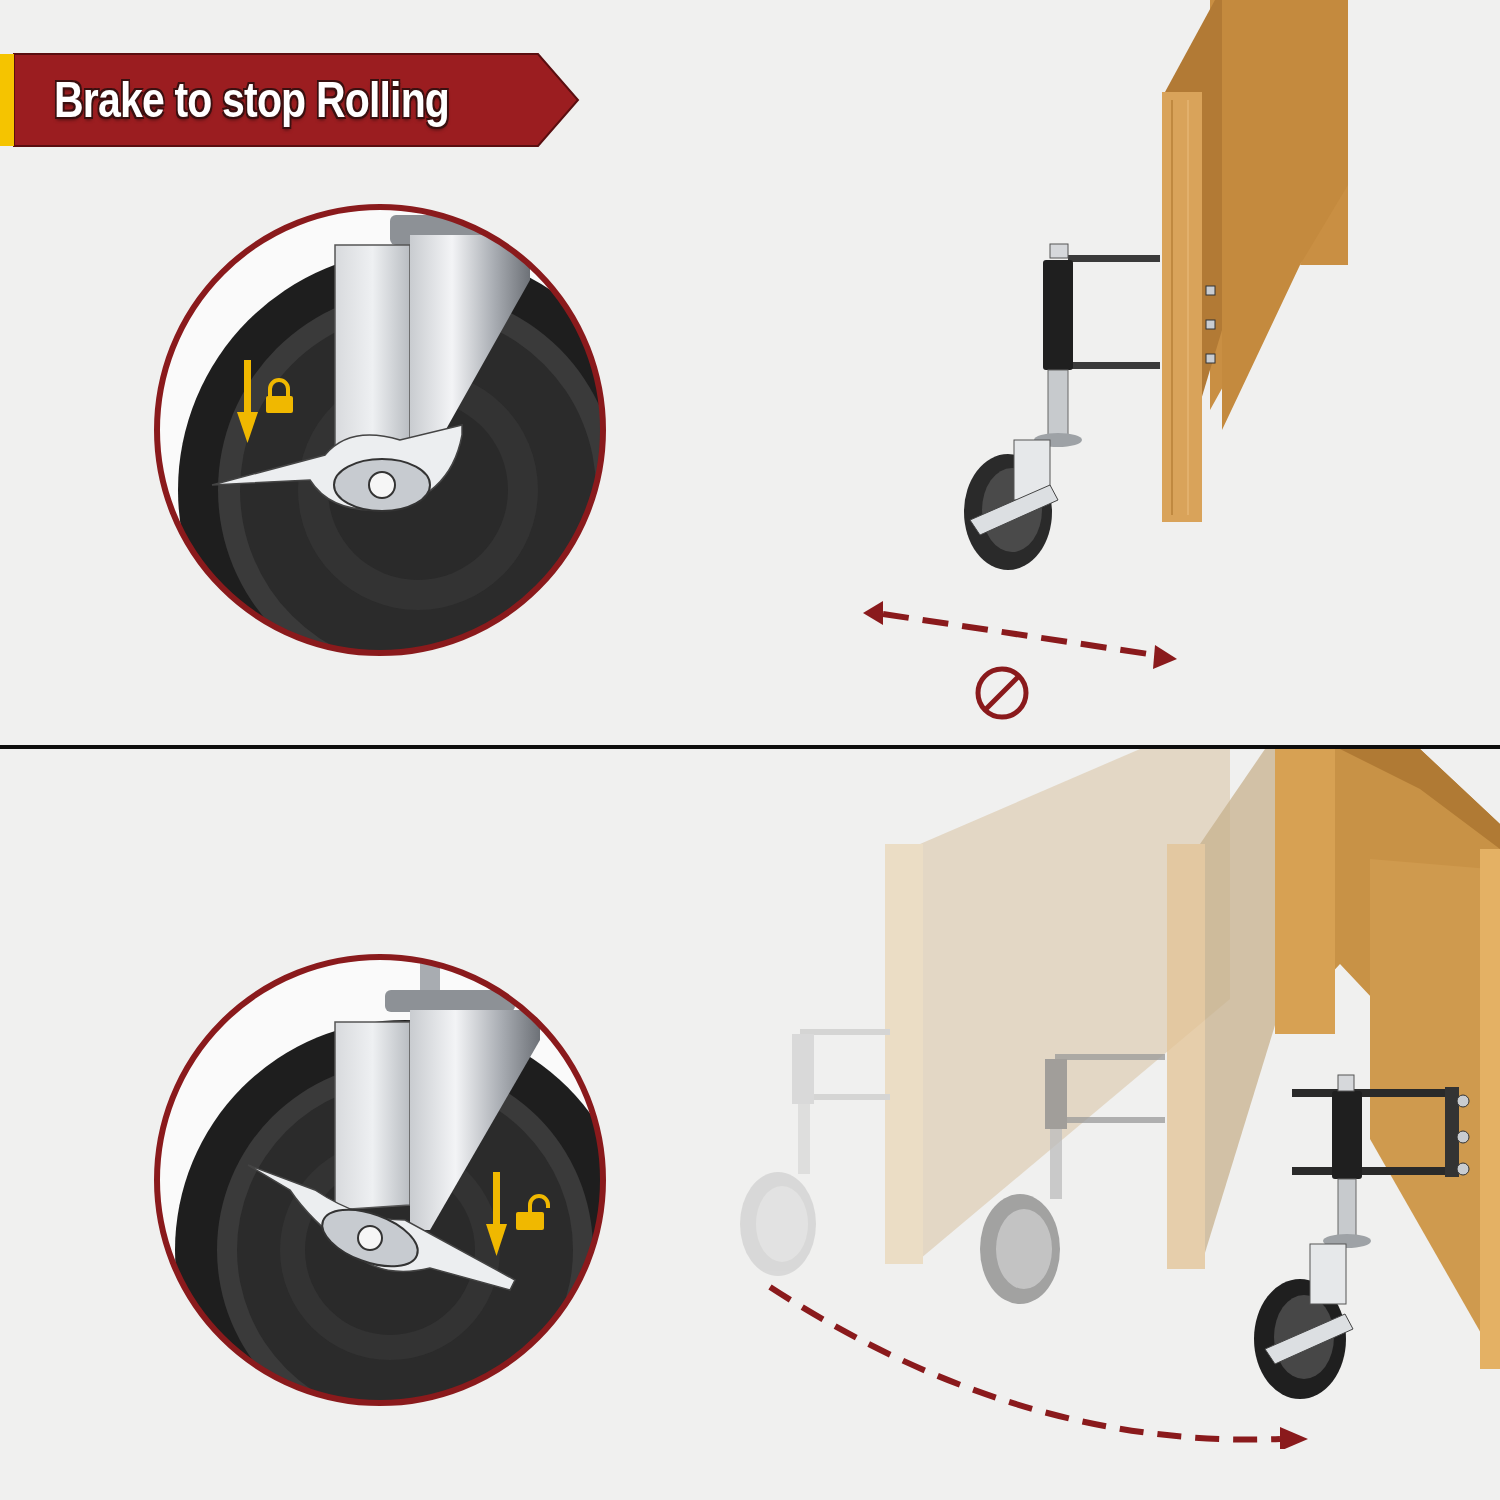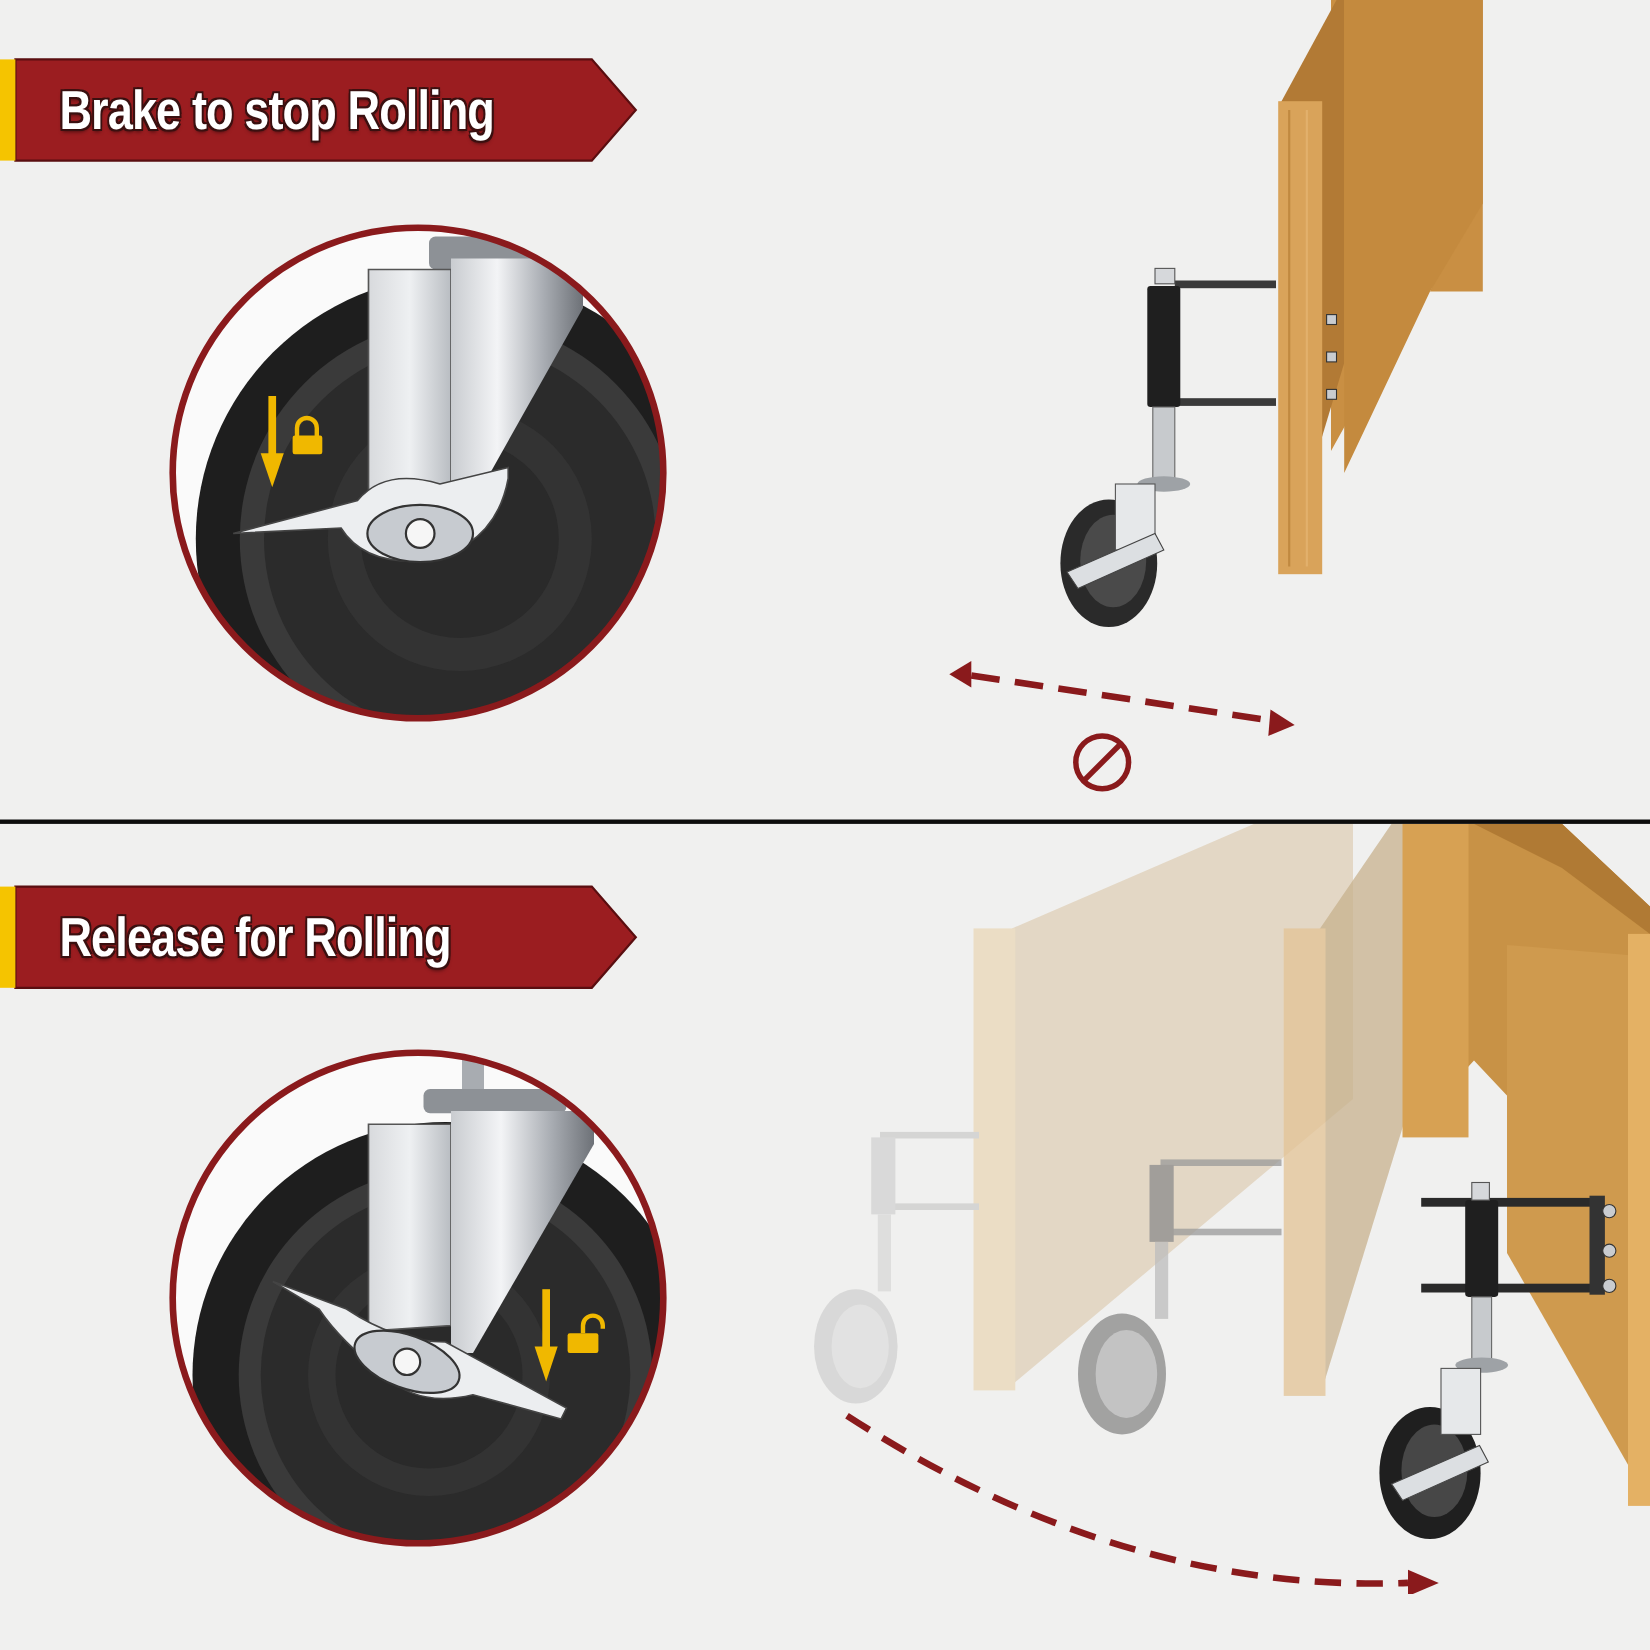--- a/index.html
+++ b/index.html
@@ -116,27 +116,20 @@
   <svg class="abs" style="left:972px;top:663px;" width="60" height="60" viewBox="0 0 60 60">
     <circle cx="30" cy="30" r="24" fill="none" stroke="#8a1a1c" stroke-width="5"></circle>
     <line x1="14" y1="46" x2="46" y2="14" stroke="#8a1a1c" stroke-width="5"></line>
   </svg>
 </div>
 
 <div class="divider"></div>
 
 <div class="panel panel-bottom">
 
-  <div class="banner" style="top:53px;">
-    <svg width="580" height="100" viewBox="0 0 580 100">
-      <polygon points="14,4 538,4 578,50 538,96 14,96" fill="#9b1d20" stroke="#5a0e10" stroke-width="2"></polygon>
-      <rect x="0" y="4" width="14" height="92" fill="#f5c400"></rect>
-    </svg>
-    <div class="banner-text">Release for Rolling</div>
-  </div>
 
   <svg class="abs" style="left:150px;top:201px;" width="460" height="460" viewBox="0 0 460 460">
     <defs>
       <clipPath id="c2">
           <circle cx="230" cy="230" r="222"></circle>
         </clipPath>
       <linearGradient id="metal2" x1="0" x2="1">
         <stop offset="0" stop-color="#c9ccd0"></stop>
           <stop offset=".35" stop-color="#f3f4f6"></stop>
           <stop offset=".7" stop-color="#a9adb3"></stop>

